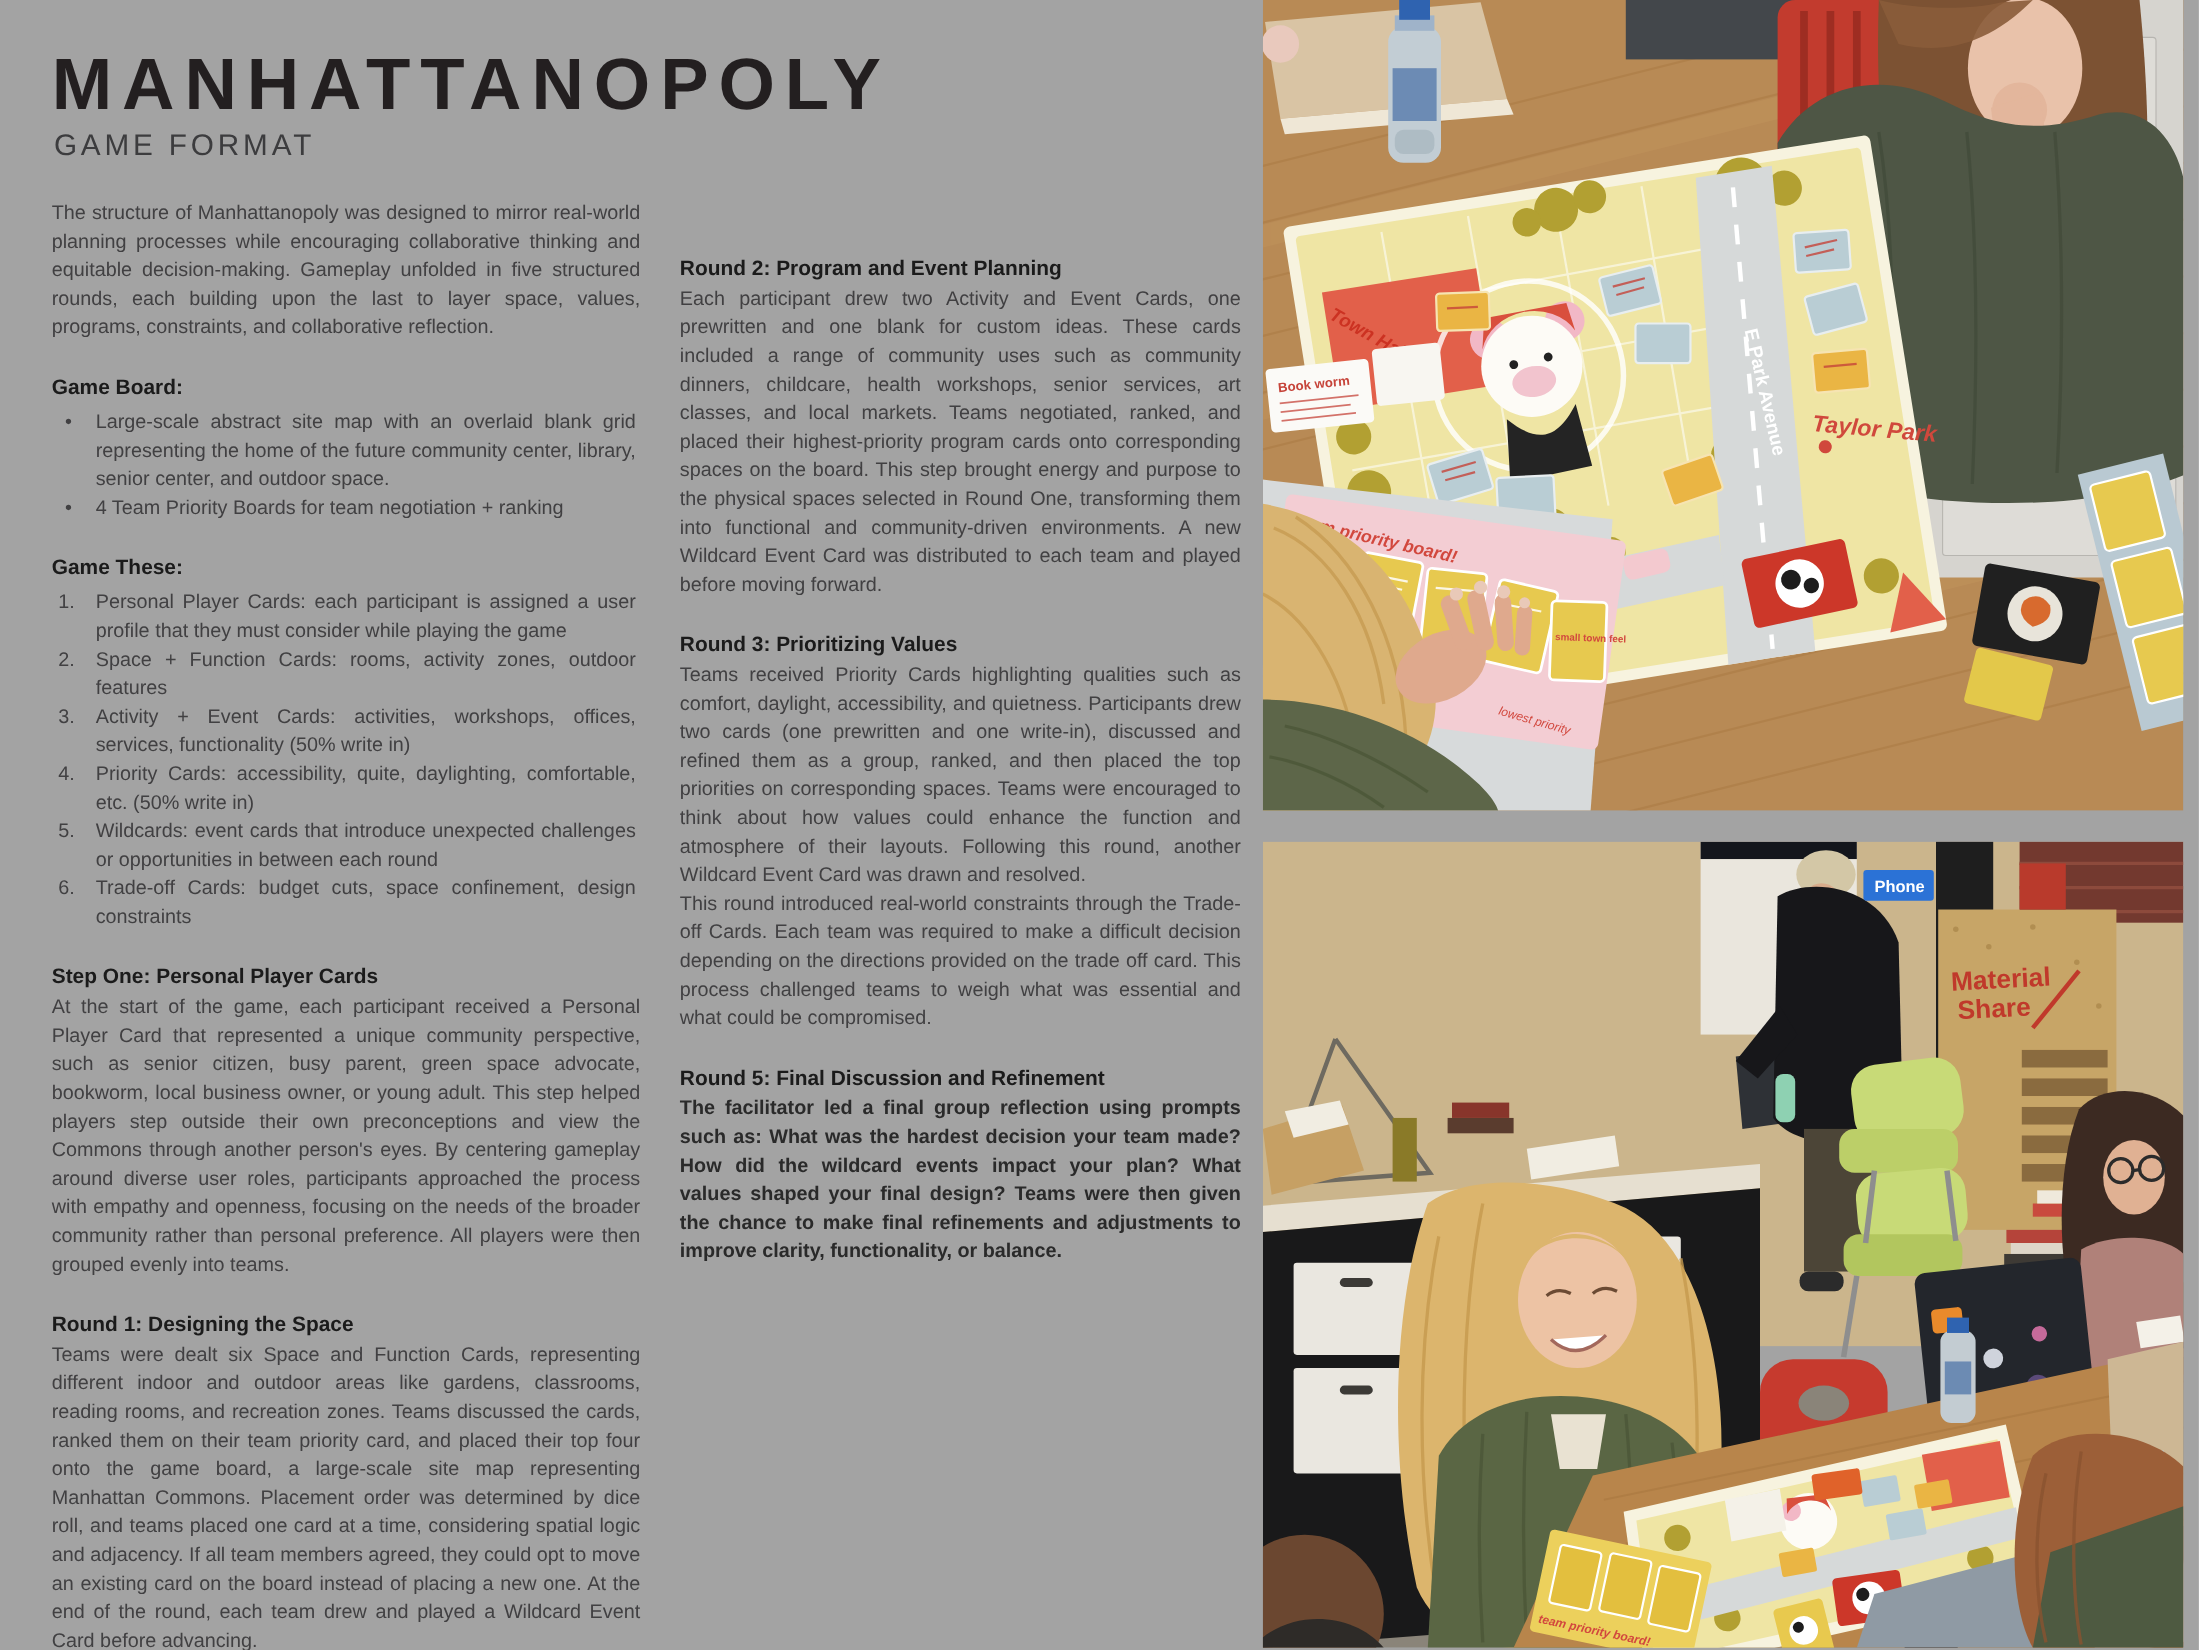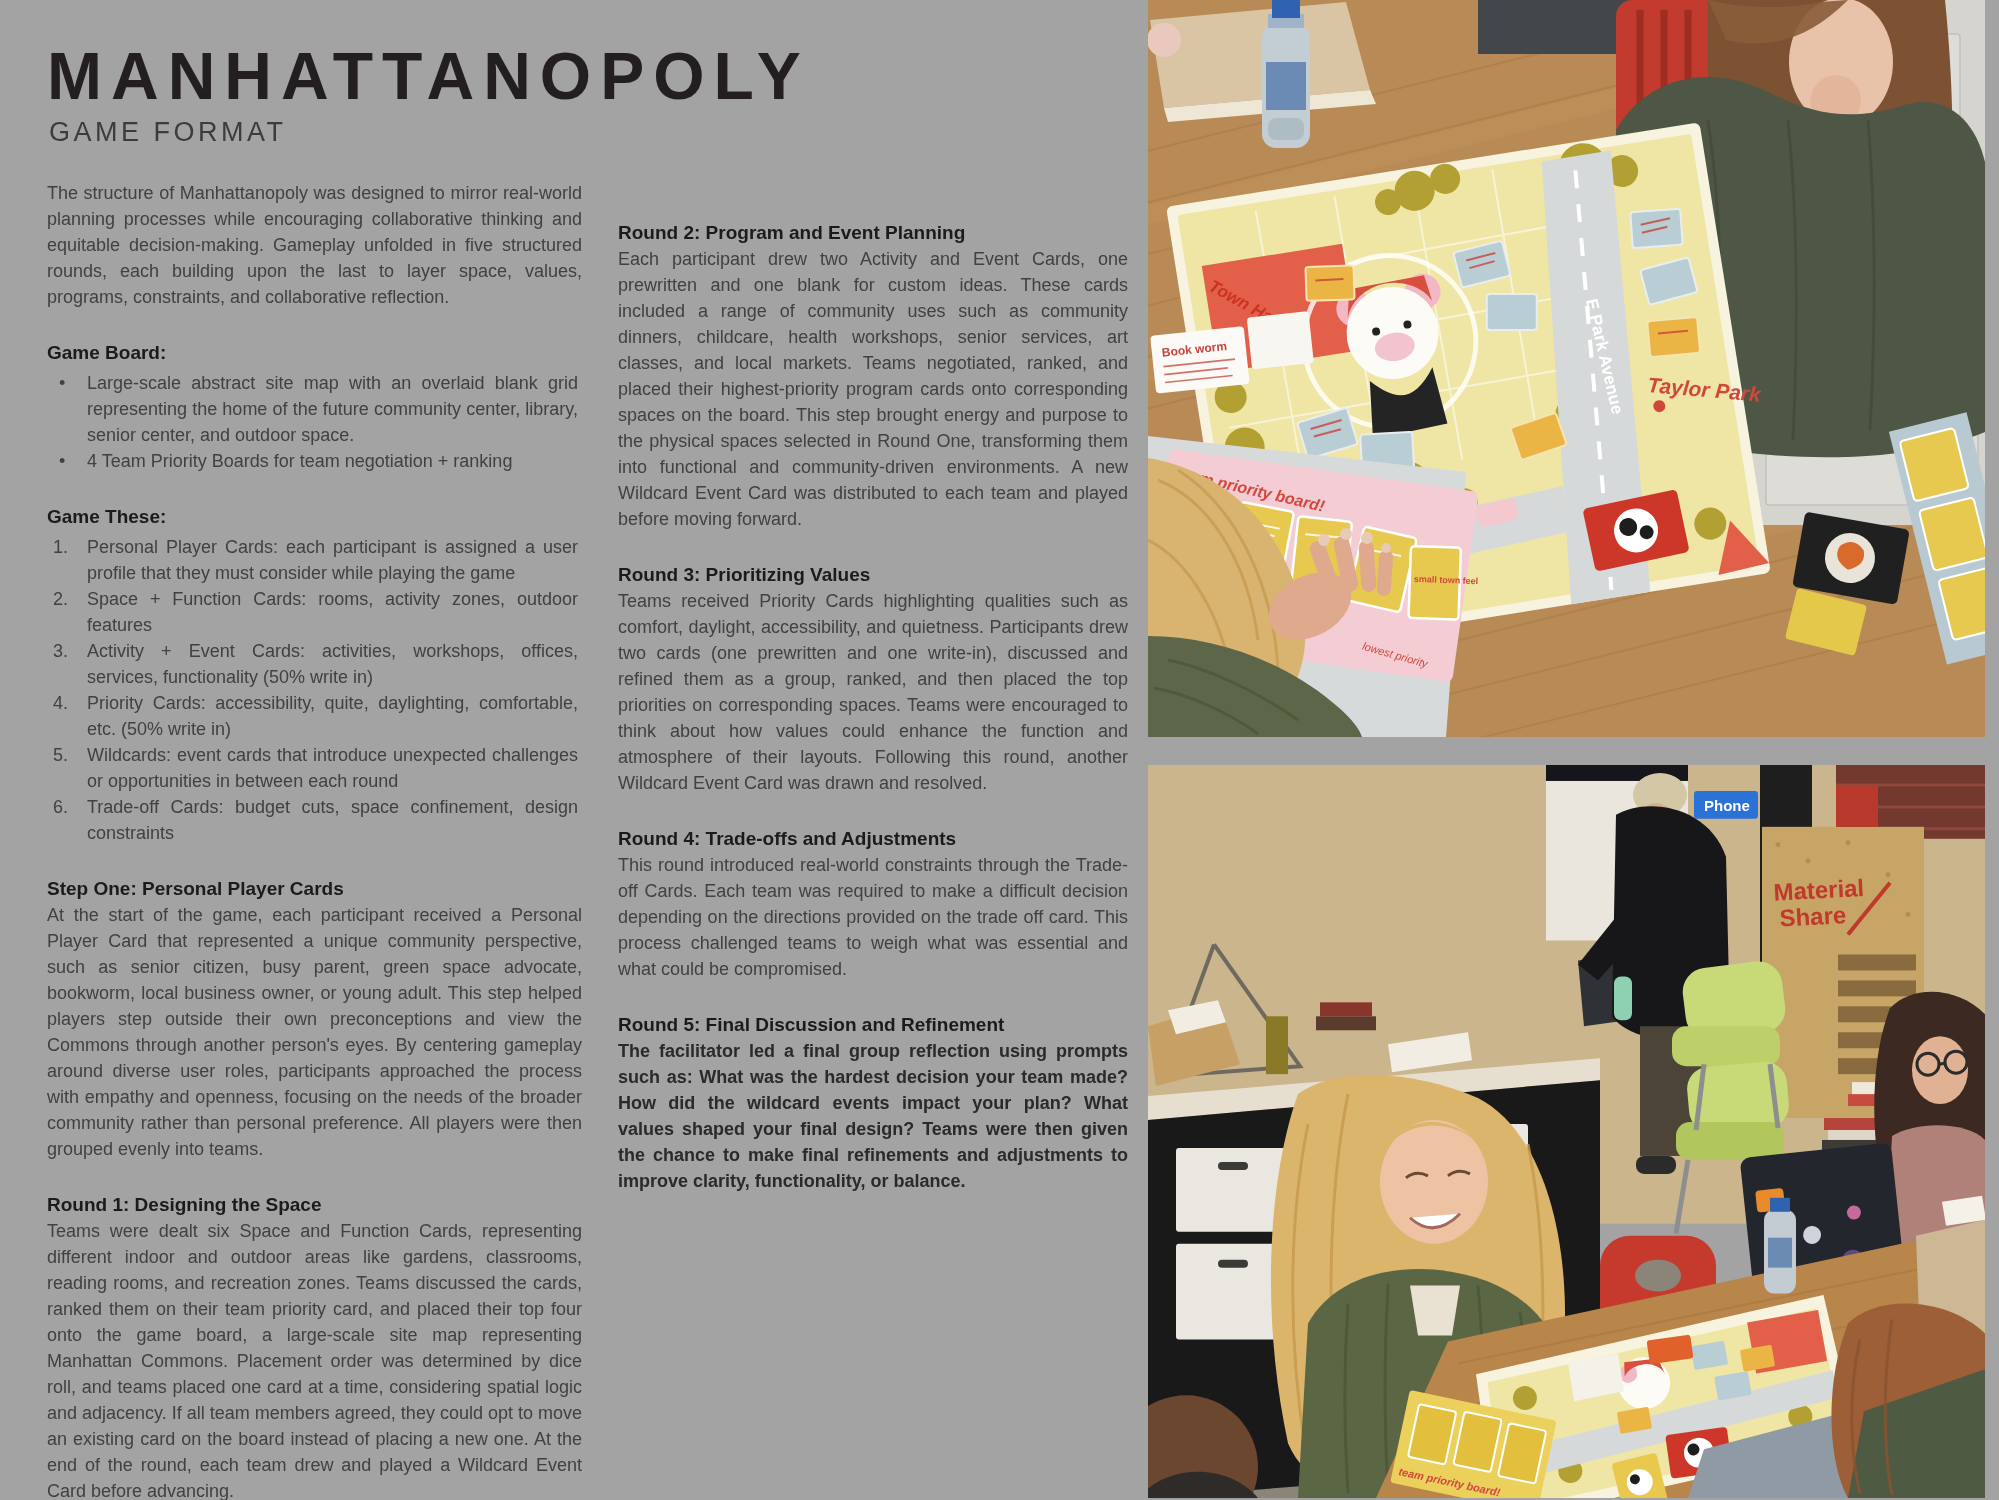--- a/index.html
+++ b/index.html
@@ -29,21 +29,21 @@
   }
   .cols{display:flex;gap:36px;margin-top:32px;}
   .col{text-align:justify;font-size:18px;line-height:26px;}
   .col1{width:535px;}
   .col2{width:510px;padding-top:40px;}
   .col p{margin:0;}
   .col h3{
     font-size:19px;font-weight:700;color:#1b1b1b;
     margin:30px 0 0 0;text-align:left;line-height:26px;
   }
-  .col h3.first{margin-top:0;}
+  .col h3.first{margin-top:12px;}
   .col h3.roomy{}
   .col .bold-body{font-weight:700;color:#2a2a2a;}
   ul.bullets,ol.cards{margin:4px;padding:0;list-style:none;}
   ul.bullets li{position:relative;padding-left:36px;}
   ul.bullets li::before{content:"\2022";position:absolute;left:8px;top:0;color:#414042;}
   ol.cards{counter-reset:card;}
   ol.cards li{position:relative;padding-left:36px;counter-increment:card;}
   ol.cards li::before{content:counter(card) ".";position:absolute;left:2px;top:0;}
   figure.photo{position:absolute;margin:0;overflow:hidden;}
   figure.photo svg{display:block;width:100%;height:100%;}
@@ -86,21 +86,20 @@
         <p>Teams were dealt six Space and Function Cards, representing different indoor and outdoor areas like gardens, classrooms, reading rooms, and recreation zones. Teams discussed the cards, ranked them on their team priority card, and placed their top four onto the game board, a large-scale site map representing Manhattan Commons. Placement order was determined by dice roll, and teams placed one card at a time, considering spatial logic and adjacency. If all team members agreed, they could opt to move an existing card on the board instead of placing a new one. At the end of the round, each team drew and played a Wildcard Event Card before advancing.</p>
       </div>
 
       <div class="col col2">
         <h3 class="first">Round 2: Program and Event Planning</h3>
         <p>Each participant drew two Activity and Event Cards, one prewritten and one blank for custom ideas. These cards included a range of community uses such as community dinners, childcare, health workshops, senior services, art classes, and local markets. Teams negotiated, ranked, and placed their highest-priority program cards onto corresponding spaces on the board. This step brought energy and purpose to the physical spaces selected in Round One, transforming them into functional and community-driven environments. A new Wildcard Event Card was distributed to each team and played before moving forward.</p>
 
         <h3>Round 3: Prioritizing Values</h3>
         <p>Teams received Priority Cards highlighting qualities such as comfort, daylight, accessibility, and quietness. Participants drew two cards (one prewritten and one write-in), discussed and refined them as a group, ranked, and then placed the top priorities on corresponding spaces. Teams were encouraged to think about how values could enhance the function and atmosphere of their layouts. Following this round, another Wildcard Event Card was drawn and resolved.</p>
 
-        <h3>Round 4: Trade-offs and Adjustments</h3>
         <p>This round introduced real-world constraints through the Trade-off Cards. Each team was required to make a difficult decision depending on the directions provided on the trade off card. This process challenged teams to weigh what was essential and what could be compromised.</p>
 
         <h3>Round 5: Final Discussion and Refinement</h3>
         <p class="bold-body">The facilitator led a final group reflection using prompts such as: What was the hardest decision your team made? How did the wildcard events impact your plan? What values shaped your final design? Teams were then given the chance to make final refinements and adjustments to improve clarity, functionality, or balance.</p>
       </div>
     </div>
   </div>
 
   <figure class="photo photo-top">
     <svg viewBox="0 0 837 737" preserveAspectRatio="none">

